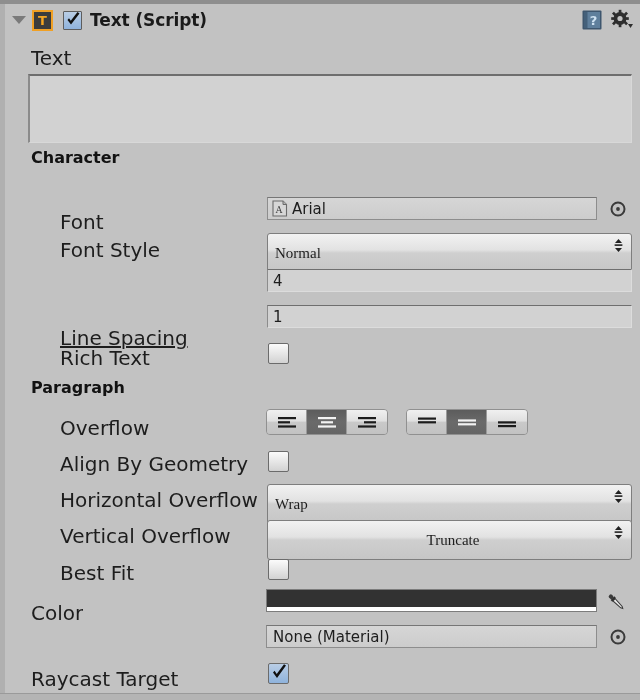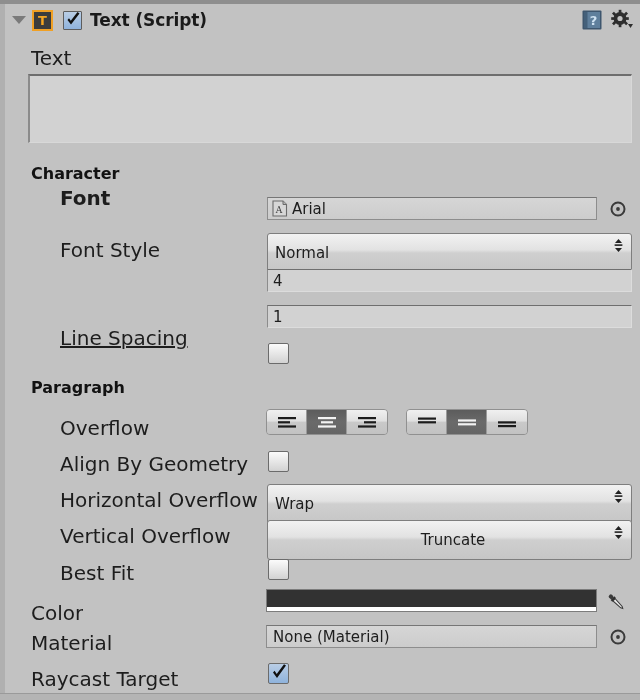--- a/index.html
+++ b/index.html
@@ -193,20 +193,21 @@
     height: 40px;
     background: linear-gradient(#f2f2f2 0%, #e2e2e2 42%, #cfcfcf 50%, #c6c6c6 100%);
     border: 1px solid #7e7e7e;
     border-radius: 3px;
     box-sizing: border-box;
     display: flex;
     align-items: center;
     padding-left: 7px;
     font-size: 15px;
     color: #1d1d1d;
+    font-family: Liberation Serif, serif;
   }
   .dropdown .arrows {
     position: absolute;
     right: 7px; top: 4px;
   }
 
   
   .checkbox {
     position: absolute;
     width: 21px; height: 21px;
@@ -305,23 +306,23 @@
         </svg>
       </span>
     </div>
   </div>
 
   <div class="row" style="top:40px;">
     <span class="label indent2">Text</span>
   </div>
   <div class="textarea-box" placeholder=""></div>
 
-  <div class="section-head" style="top:164px;">Character</div>
-
-  <div class="row" style="top:180px;font-weight:bold;">
+  <div class="section-head" style="top:148px;">Character</div>
+
+  <div class="row" style="top:204px;">
     <span class="label indent">Font</span>
   </div>
   <div class="objfield" style="left:267px; top:197px; width:330px;">
     <svg width="16" height="17" viewBox="0 0 16 17">
       <path d="M1 1 H11 L14.5 4.5 V16 H1 Z" fill="#d7d7d7" stroke="#6b6b6b" stroke-width="1.1"></path>
       <path d="M11 1 L11 4.5 L14.5 4.5" fill="#b5b5b5" stroke="#6b6b6b" stroke-width="1"></path>
       <text x="7" y="13" font-family="DejaVu Serif, serif" font-size="9" fill="#3a3a3a" text-anchor="middle">A</text>
     </svg>
     <span class="val">Arial</span>
   </div>
@@ -350,20 +351,23 @@
     <span class="val">4</span>
   </div>
 
   <div class="row" style="top:320px;text-decoration:underline;">
     <span class="label indent">Line Spacing</span>
   </div>
   <div class="field" style="left:267px; top:305px; width:365px;">
     <span class="val">1</span>
   </div>
 
+  <div class="row" style="top:340px;">
+    <span class="label indent">Rich Text</span>
+  </div>
   <div class="checkbox" style="left:268px; top:343px;"></div>
 
   <div class="section-head" style="top:378px;">Paragraph</div>
 
   <div class="row" style="top:410px;">
     <span class="label indent">Overflow</span>
   </div>
 
   <div class="btn-group" style="left:266px; top:409px;">
     <div class="align-btn">
@@ -458,23 +462,20 @@
   <span style="position:absolute; left:604px; top:590px;">
     <svg width="24" height="24" viewBox="0 0 24 24">
       <g transform="rotate(-45 12 12)">
         <rect x="10.2" y="2.5" width="4" height="4.5" rx="1.6" fill="#3a3a3a"></rect>
         <rect x="9.6" y="6.8" width="5.2" height="2.3" fill="#2e2e2e"></rect>
         <path d="M10.6 9.1 H13.8 L13.2 19.5 L12.2 21.3 L11.2 19.5 Z" fill="#e8e8e8" stroke="#3a3a3a" stroke-width="1.1"></path>
       </g>
     </svg>
   </span>
 
-  <div class="row" style="top:625px;">
-    <span class="label indent2">Material</span>
-  </div>
   <div class="objfield" style="left:266px; top:625px; width:331px; padding-left:6px;">
     <span class="val">None (Material)</span>
   </div>
   <span class="picker" style="left:610px; top:629px;">
     <svg width="16" height="16" viewBox="0 0 16 16">
       <circle cx="8" cy="8" r="6.5" fill="none" stroke="#3a3a3a" stroke-width="2"></circle>
       <circle cx="8" cy="8" r="1.9" fill="#3a3a3a"></circle>
     </svg>
   </span>
 

